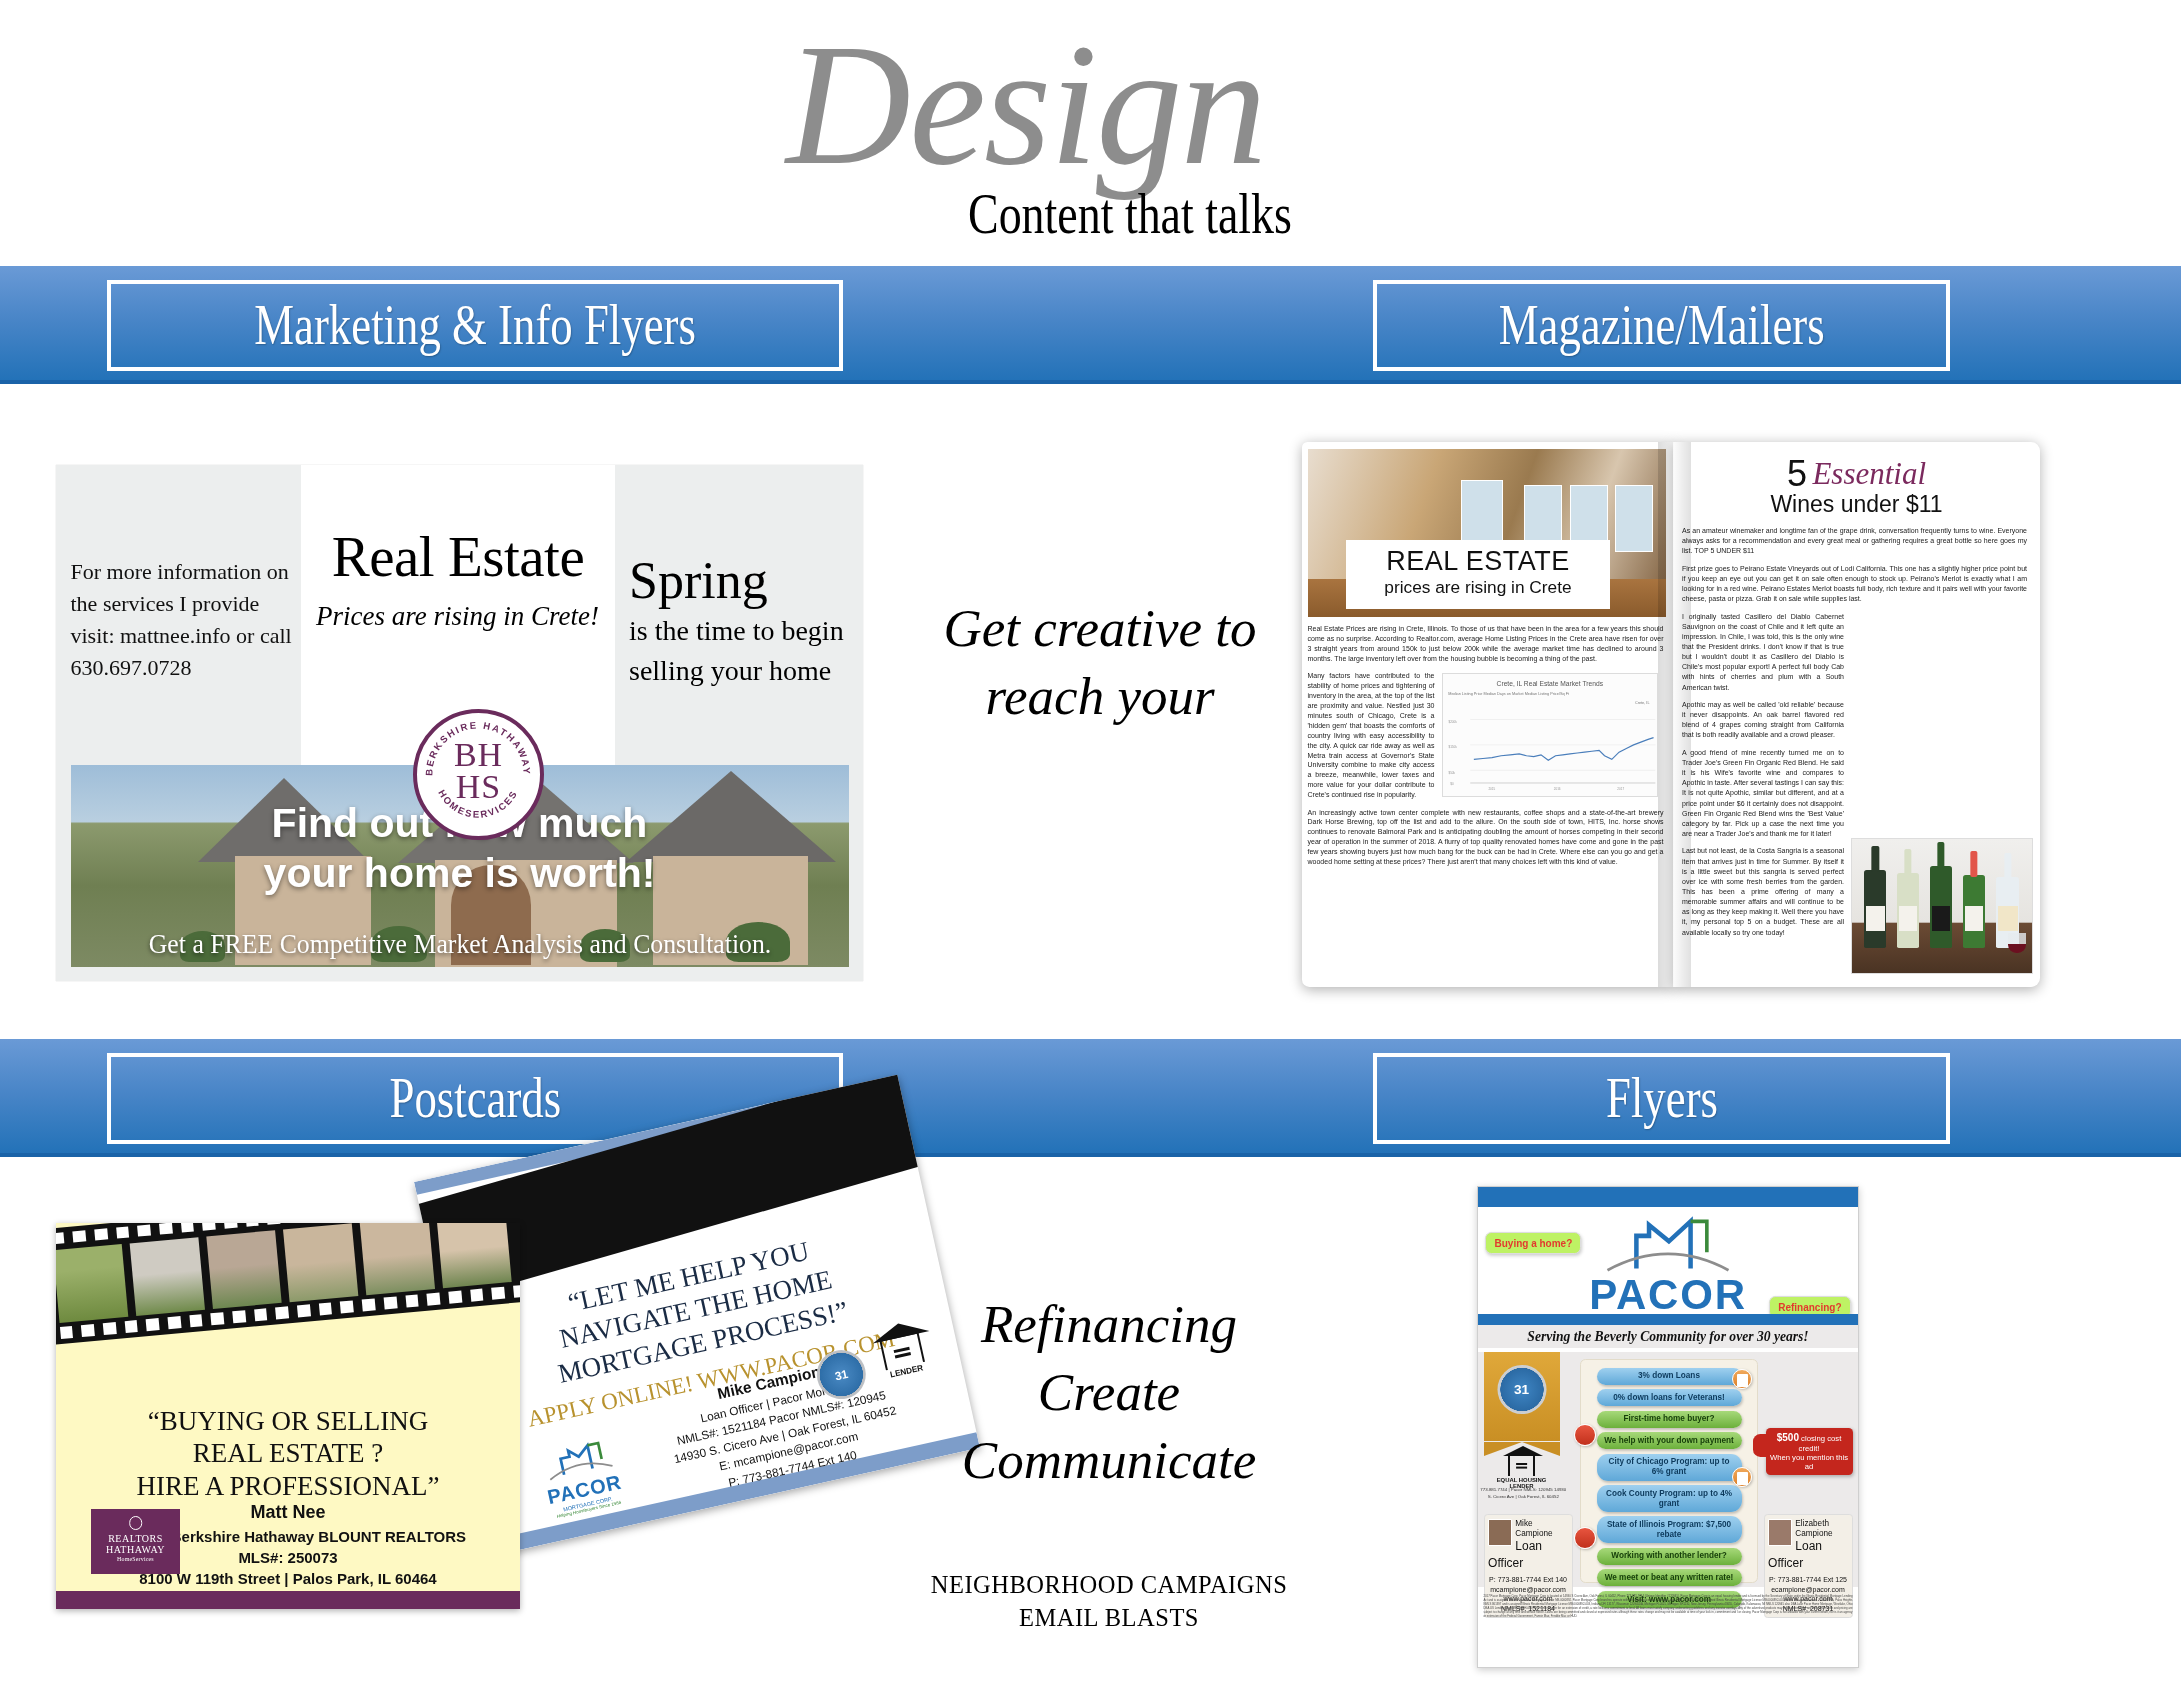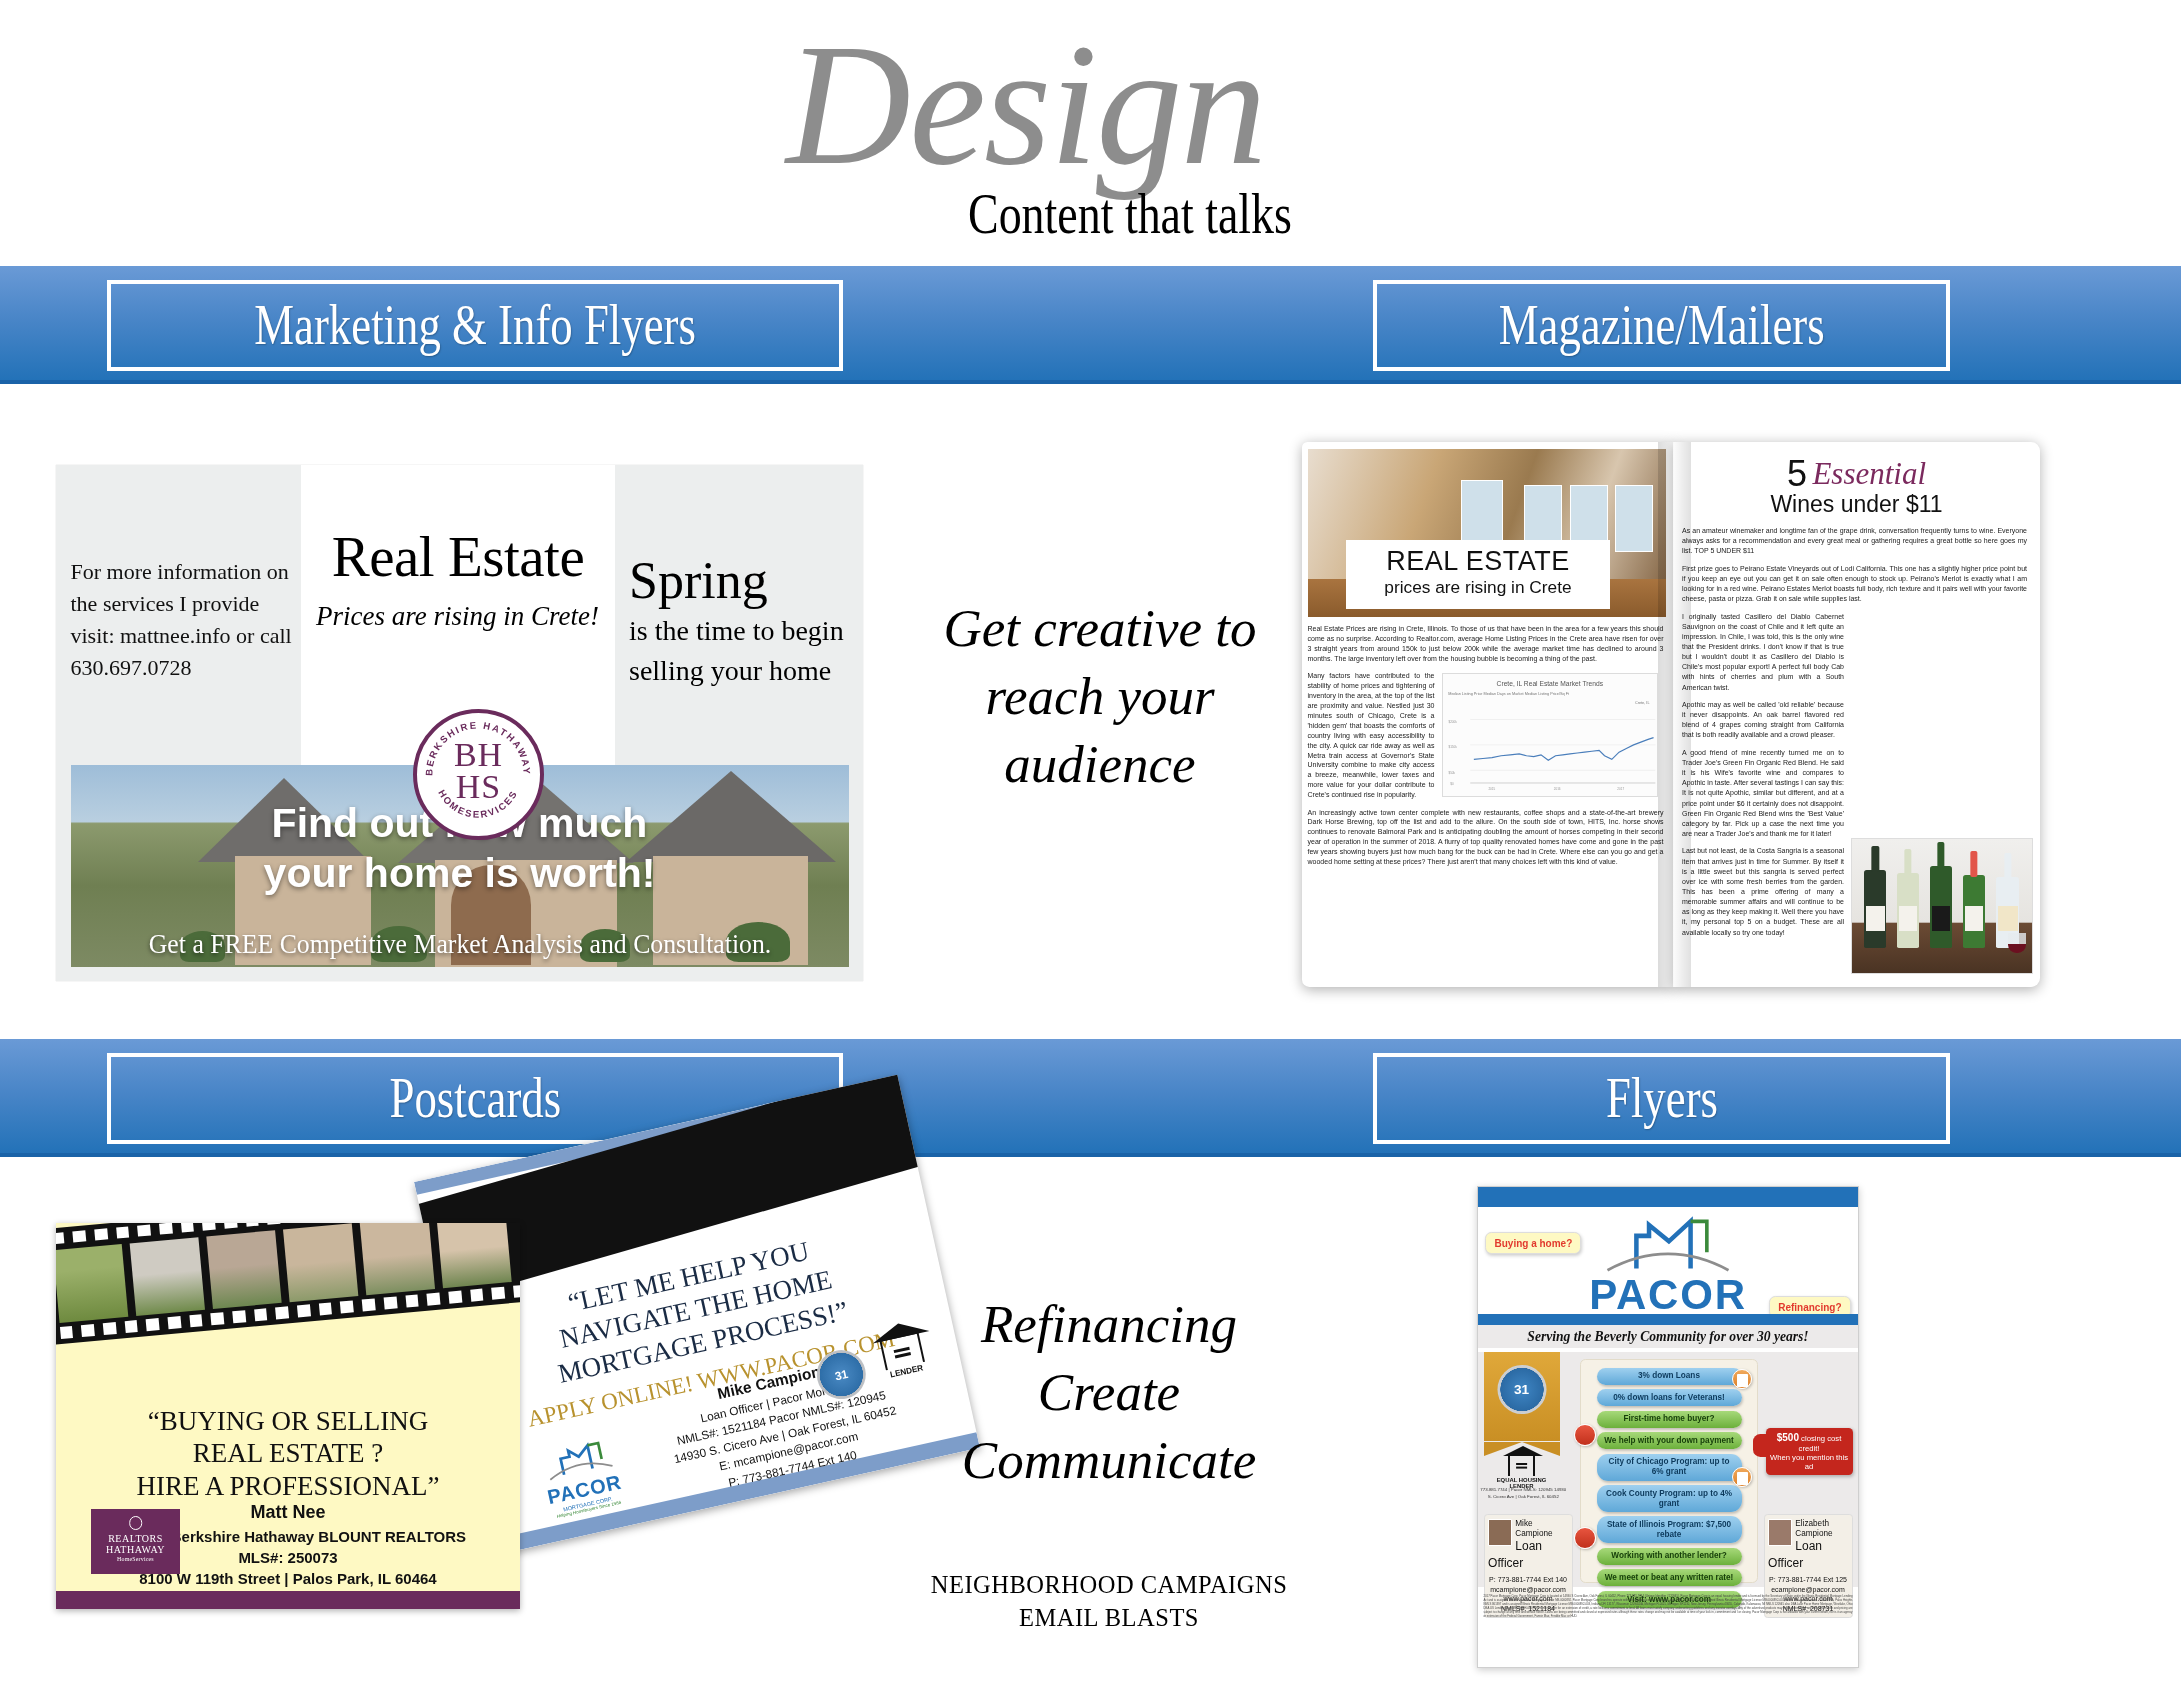--- a/index.html
+++ b/index.html
@@ -304,21 +304,21 @@
     position:absolute; left:1477px; top:1186px; width:382px; height:482px;
     background:#fff; border:0.9px solid #cfcfcf; box-shadow:0 1.8px 7.3px rgba(0,0,0,.2);
     overflow:hidden; font-family:"Liberation Sans",sans-serif;
   }
   .pacor .topbar { position:absolute; left:0; top:0; width:100%; height:20px; background:#2271b8; }
   .pacor .logo { position:absolute; left:0; right:0; top:29px; text-align:center; }
   .pacor .logo .word { font-size:42px; color:#2271b8; letter-spacing:1.8px; font-weight:600; line-height:1; }
   .pacor .logo .corp { font-size:11.8px; color:#2271b8; letter-spacing:1.8px; }
   .pacor .roofsvg { display:block; margin:0 auto 1.8px; }
   .bubble {
-    position:absolute; background:#fef9c3; border:0.9px solid #ddd; border-radius:6.4px;
+    position:absolute; background:#bef264; border:0.9px solid #ddd; border-radius:6.4px;
     padding:4.5px 8.2px; font-size:10px; font-weight:bold; color:#e23a2e;
     box-shadow:0.9px 1.8px 3.6px rgba(0,0,0,.2);
   }
   .bub-buy { left:7.3px; top:45px; }
   .bub-ref { right:7.3px; top:109px; }
   .pacor .blueband { position:absolute; left:0; top:127px; width:100%; height:12.7px; background:#2271b8; }
   .pacor .tagline {
     position:absolute; left:0; right:0; top:138px; text-align:center;
     font-family:"Liberation Serif",serif; font-style:italic; font-weight:bold;
     font-size:13.6px; color:#111; background:#eceaea; padding:3.6px 0;
@@ -455,21 +455,20 @@
         <div>Find out how much</div>
         <div>your home is worth!</div>
       </div>
       <div class="f1-foot">Get a FREE Competitive Market Analysis and Consultation.</div>
     </div>
   </div>
 
   <div class="script-block" style="left:909px; top:595px; width:382px; font-size:53px;">
     <span class="script-line">Get creative to</span>
     <span class="script-line">reach your</span>
-    <span class="script-line">audience</span>
   </div>
 
   <div class="mag">
 
     <div class="mag-page mag-left">
       <div class="mag-hero">
         <span class="win" style="left:153px;top:31px;width:42px;height:75px;"></span>
         <span class="win" style="left:216px;top:36px;width:38px;height:67px;"></span>
         <span class="win" style="left:262px;top:36px;width:38px;height:67px;"></span>
         <span class="win" style="left:307px;top:36px;width:38px;height:67px;"></span>

